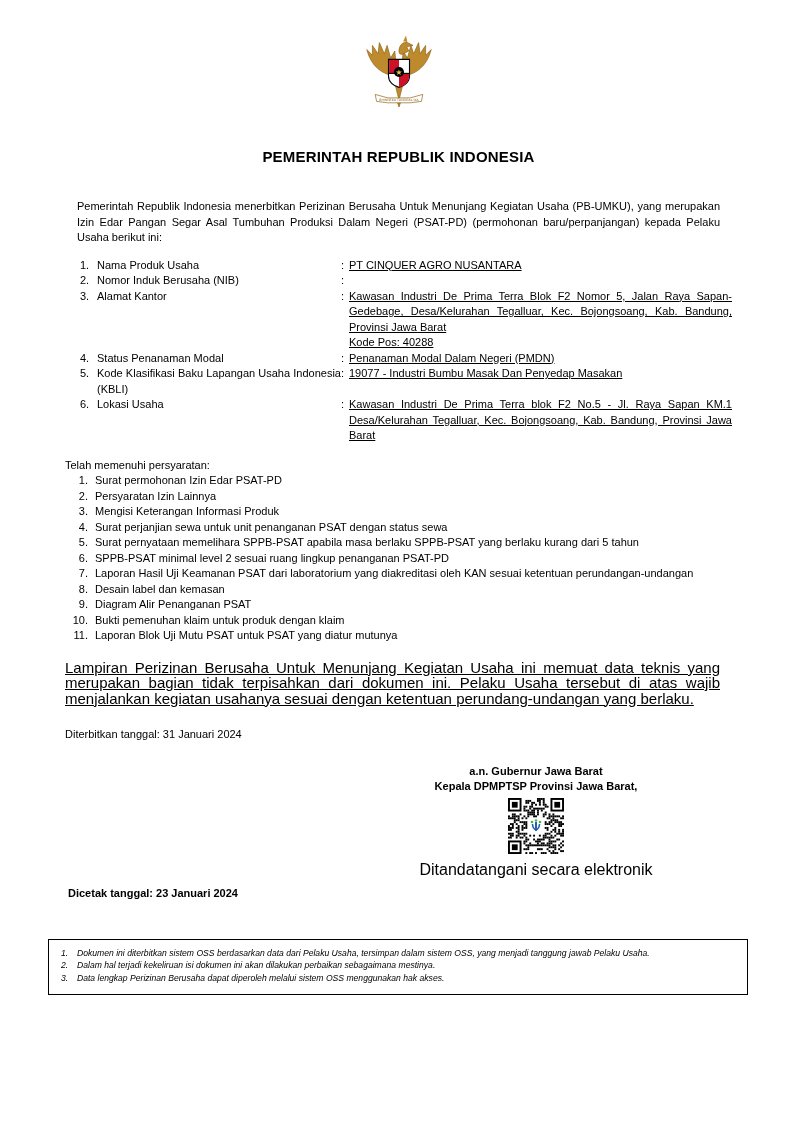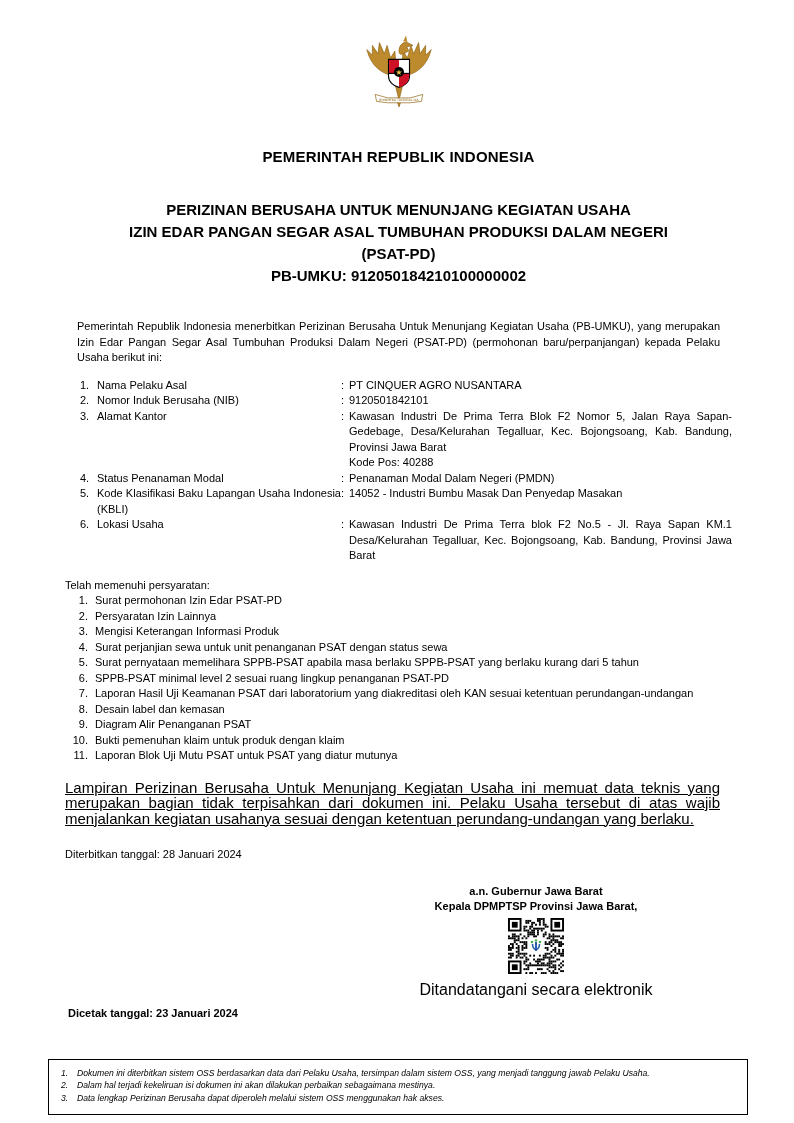--- a/index.html
+++ b/index.html
@@ -12,21 +12,21 @@
   .country-header{
     text-align:center;font-size:15px;font-weight:bold;margin:0 0 34px 0;letter-spacing:.2px;
   }
   .title-block{text-align:center;font-size:15px;font-weight:bold;line-height:22px;margin-bottom:32px;}
   .intro{font-size:11px;line-height:15.5px;text-align:justify;margin:12px;}
   .details{margin-top:2px;}
   .d-row{display:flex;font-size:11px;line-height:15.5px;}
   .d-num{width:17px;flex:none;padding-left:15px;box-sizing:content-box;}
   .d-label{width:244px;flex:none;text-align:justify;}
   .d-colon{width:8px;flex:none;text-align:left;}
-  .d-value{flex:1;text-align:justify;}
+  .d-value{flex:1;text-align:justify;text-decoration:underline;}
   .d-value2{display:block;text-align:left;}
   .req-heading{font-size:11px;line-height:15.5px;margin:14px 0 0 0;}
   .req-list{margin:0;}
   .r-row{display:flex;font-size:11px;line-height:15.5px;}
   .r-num{width:30px;flex:none;text-align:right;padding-right:7px;box-sizing:border-box;}
   .r-text{flex:1;text-align:justify;}
   .r-note{display:block;text-align:left;}
   .closing{font-size:15px;line-height:15.5px;text-align:justify;margin:16px 12px 0 0;text-decoration:underline;}
   .issued{font-size:11px;line-height:15.5px;margin:21px 0 0 0;}
   .sig-block{width:312px;margin:21px 40px 0 auto;text-align:center;}
@@ -74,59 +74,52 @@
         <text x="50" y="64.2" font-size="11" text-anchor="middle" fill="#e7c34a" font-family="'DejaVu Sans',sans-serif">★</text>
 
         <path d="M16 92 L34 97 L66 97 L84 92 L82 102 L66 104 L34 104 L18 102 Z" fill="#fff" stroke="#8f6616" stroke-width="1"></path>
         <text x="50" y="102" font-size="4.6" text-anchor="middle" fill="#8f6616" font-family="'DejaVu Sans',sans-serif">BHINNEKA TUNGGAL IKA</text>
       </svg>
     </span>
   </div>
 
   <h1 class="country-header">PEMERINTAH REPUBLIK INDONESIA</h1>
 
-  <div class="title-block">
-    <div>PERIZINAN BERUSAHA UNTUK MENUNJANG KEGIATAN USAHA</div>
-    <div>IZIN EDAR PANGAN SEGAR ASAL TUMBUHAN PRODUKSI DALAM NEGERI</div>
-    <div>(PSAT-PD)</div>
-    <div>PB-UMKU: 912050184210100000002</div>
-  </div>
 
   <p class="intro">Pemerintah Republik Indonesia menerbitkan Perizinan Berusaha Untuk Menunjang Kegiatan Usaha (PB-UMKU), yang merupakan Izin Edar Pangan Segar Asal Tumbuhan Produksi Dalam Negeri (PSAT-PD) (permohonan baru/perpanjangan) kepada Pelaku Usaha berikut ini:</p>
 
   <div class="details">
     <div class="d-row">
       <span class="d-num">1.</span>
-      <span class="d-label">Nama Pelaku Asal</span>
+      <span class="d-label">Nama Produk Usaha</span>
       <span class="d-colon">:</span>
       <span class="d-value">PT CINQUER AGRO NUSANTARA</span>
     </div>
     <div class="d-row">
       <span class="d-num">2.</span>
       <span class="d-label">Nomor Induk Berusaha (NIB)</span>
       <span class="d-colon">:</span>
-      <span class="d-value">9120501842101</span>
     </div>
     <div class="d-row">
       <span class="d-num">3.</span>
       <span class="d-label">Alamat Kantor</span>
       <span class="d-colon">:</span>
       <span class="d-value"><span>Kawasan Industri De Prima Terra Blok F2 Nomor 5, Jalan Raya Sapan-Gedebage, Desa/Kelurahan Tegalluar, Kec. Bojongsoang, Kab. Bandung, Provinsi Jawa Barat</span><span class="d-value2">Kode Pos: 40288</span></span>
     </div>
     <div class="d-row">
       <span class="d-num">4.</span>
       <span class="d-label">Status Penanaman Modal</span>
       <span class="d-colon">:</span>
       <span class="d-value">Penanaman Modal Dalam Negeri (PMDN)</span>
     </div>
     <div class="d-row">
       <span class="d-num">5.</span>
       <span class="d-label">Kode Klasifikasi Baku Lapangan Usaha Indonesia (KBLI)</span>
       <span class="d-colon">:</span>
-      <span class="d-value">14052 - Industri Bumbu Masak Dan Penyedap Masakan</span>
+      <span class="d-value">19077 - Industri Bumbu Masak Dan Penyedap Masakan</span>
     </div>
     <div class="d-row">
       <span class="d-num">6.</span>
       <span class="d-label">Lokasi Usaha</span>
       <span class="d-colon">:</span>
       <span class="d-value"><span>Kawasan Industri De Prima Terra blok F2 No.5 - Jl. Raya Sapan KM.1 Desa/Kelurahan Tegalluar, Kec. Bojongsoang, Kab. Bandung, Provinsi Jawa Barat</span></span>
     </div>
   </div>
 
   <p class="req-heading">Telah memenuhi persyaratan:</p>
@@ -172,21 +165,21 @@
       <span class="r-text">Bukti pemenuhan klaim untuk produk dengan klaim</span>
     </div>
     <div class="r-row">
       <span class="r-num">11.</span>
       <span class="r-text">Laporan Blok Uji Mutu PSAT untuk PSAT yang diatur mutunya</span>
     </div>
   </div>
 
   <p class="closing">Lampiran Perizinan Berusaha Untuk Menunjang Kegiatan Usaha ini memuat data teknis yang merupakan bagian tidak terpisahkan dari dokumen ini. Pelaku Usaha tersebut di atas wajib menjalankan kegiatan usahanya sesuai dengan ketentuan perundang-undangan yang berlaku.</p>
 
-  <p class="issued">Diterbitkan tanggal: 28 Januari 2024</p>
+  <p class="issued">Diterbitkan tanggal: 31 Januari 2024</p>
 
   <div class="sig-block">
     <div class="sig-line">a.n. Gubernur Jawa Barat</div>
     <div class="sig-line">Kepala DPMPTSP Provinsi Jawa Barat,</div>
     <span class="qr-box">
       <svg width="56" height="56" viewBox="0 0 29 29" xmlns="http://www.w3.org/2000/svg">
         <rect x="0" y="0" width="29" height="29" fill="#fff"></rect>
         <g fill="#000">
             <rect x="15" y="0" width="1" height="1"></rect>
             <rect x="16" y="0" width="1" height="1"></rect>

